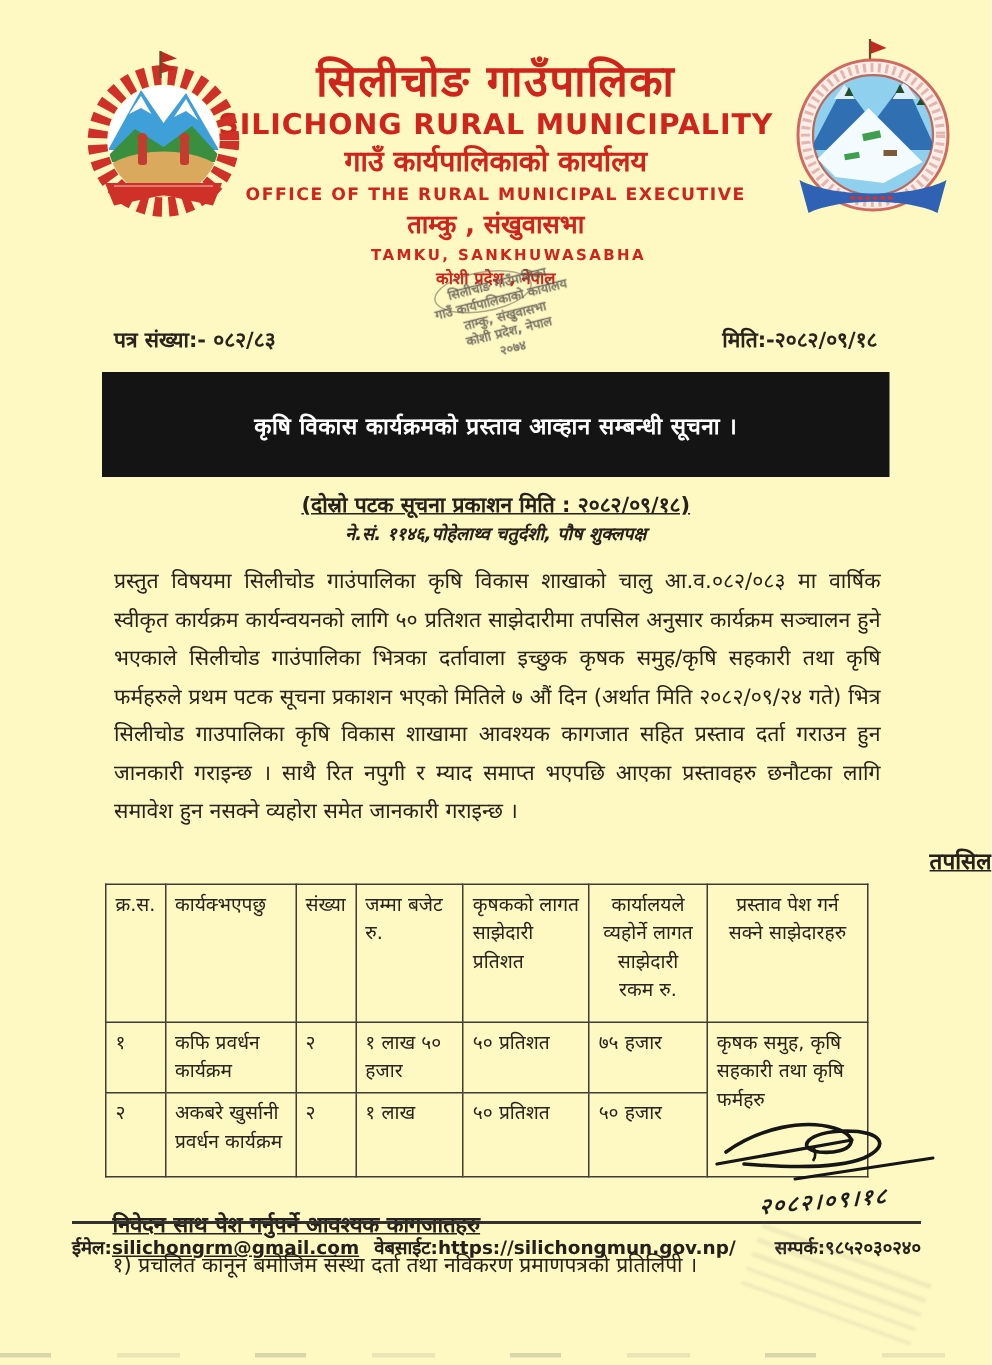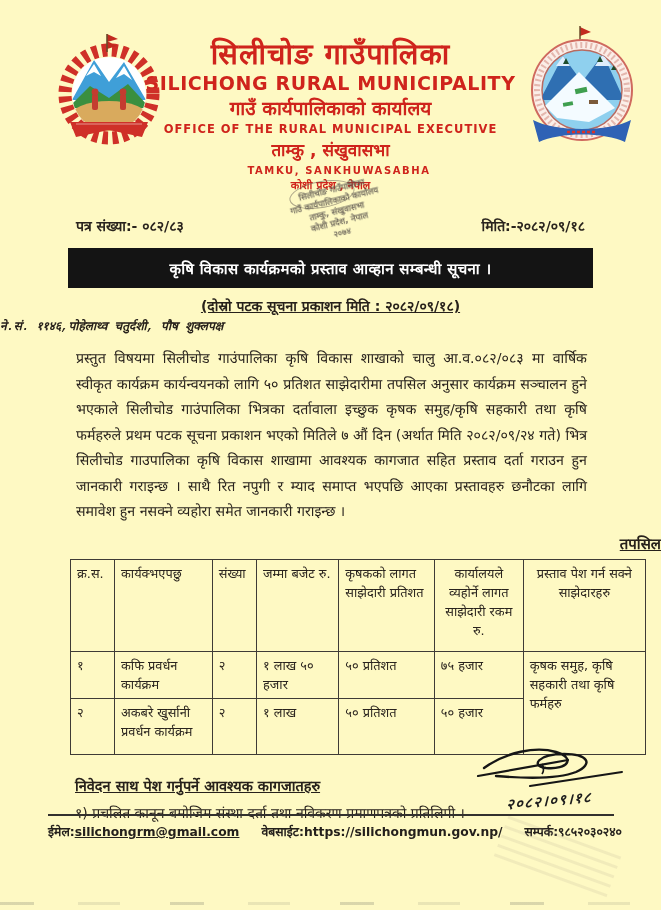--- a/index.html
+++ b/index.html
@@ -47,38 +47,38 @@
     margin: 22px 76px 0 76px;
     display: flex; justify-content: space-between;
     font-size: 14px; font-weight: 600; color: #2a241e;
   }
 
   
   .banner {
     margin: 13px 68px 0 68px;
     background: #141414; color: #ffffff;
     text-align: center; font-size: 15px; font-weight: bold;
-    padding: 10px 4px; letter-spacing: .3px;
+    padding: 25px 4px; letter-spacing: .3px;
   }
   .subtitle { margin-top: 8px; text-align: center; font-size: 14px; font-weight: bold; text-decoration: underline; }
-  .ns-line  { margin-top: 2px; text-align: left; font-size: 12px; font-weight: bold; font-style: italic; font-family: Liberation Mono, monospace; }
+  .ns-line  { margin-top: 2px; text-align: center; font-size: 12px; font-weight: bold; font-style: italic; }
 
   
   .body-par {
     margin: 12px 74px 0 76px;
     font-size: 14.2px; line-height: 25.5px;
     text-align: justify; color: #29231d;
   }
 
   
   .tapasil { margin-top: 8px; text-align: right; font-size: 15px; font-weight: bold; text-decoration: underline; }
   table.detail {
     margin: 6px 0 0 70px;
     border-collapse: collapse;
-    width: 576px;
+    width: 509px;
     font-size: 12.8px; line-height: 19px; font-weight: 500;
     color: #2a241e;
   }
   table.detail th, table.detail td {
     border: 1.5px solid #3f3b36;
     padding: 4px 6px;
     vertical-align: top;
     text-align: left;
     font-weight: 500;
   }
@@ -99,21 +99,21 @@
     transform: rotate(-5deg) skewX(-6deg);
     font-size: 14.5px; font-weight: 600; font-style: italic;
     letter-spacing: 1.5px; color: #1d1d1d;
   }
 
   
   .footer {
     position: absolute; left: 48px; top: 814px; width: 566px;
     border-top: 2.5px solid #33312e;
     padding-top: 7px;
-    display: flex; align-items: baseline; gap: 22px;
+    display: flex; align-items: baseline; gap: 10px;
     font-size: 12.3px; font-weight: 600; color: #24201c;
   }
   .footer .underlined { text-decoration: underline; }
   .footer .contact { margin-left: auto; }
 
   
   .bleed-stamp {
     position: absolute; left: 498px; top: 832px; width: 120px; height: 46px;
     transform: rotate(20deg);
     background:

